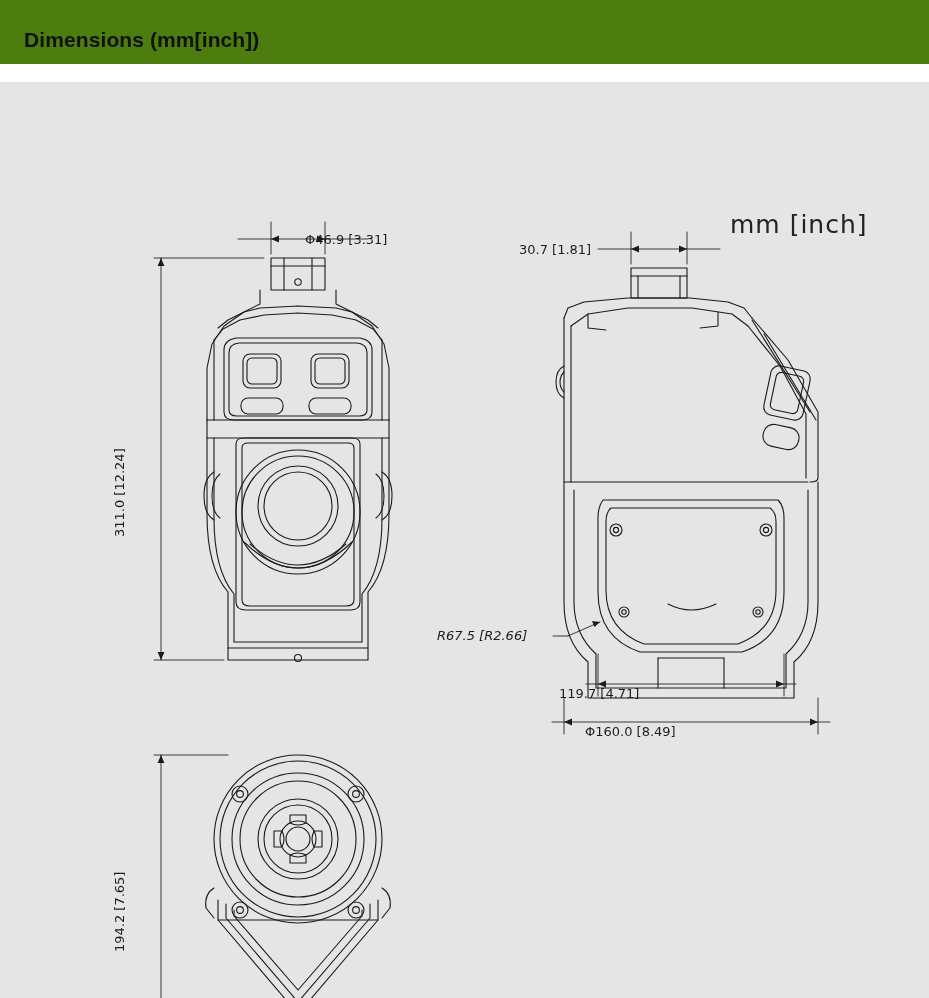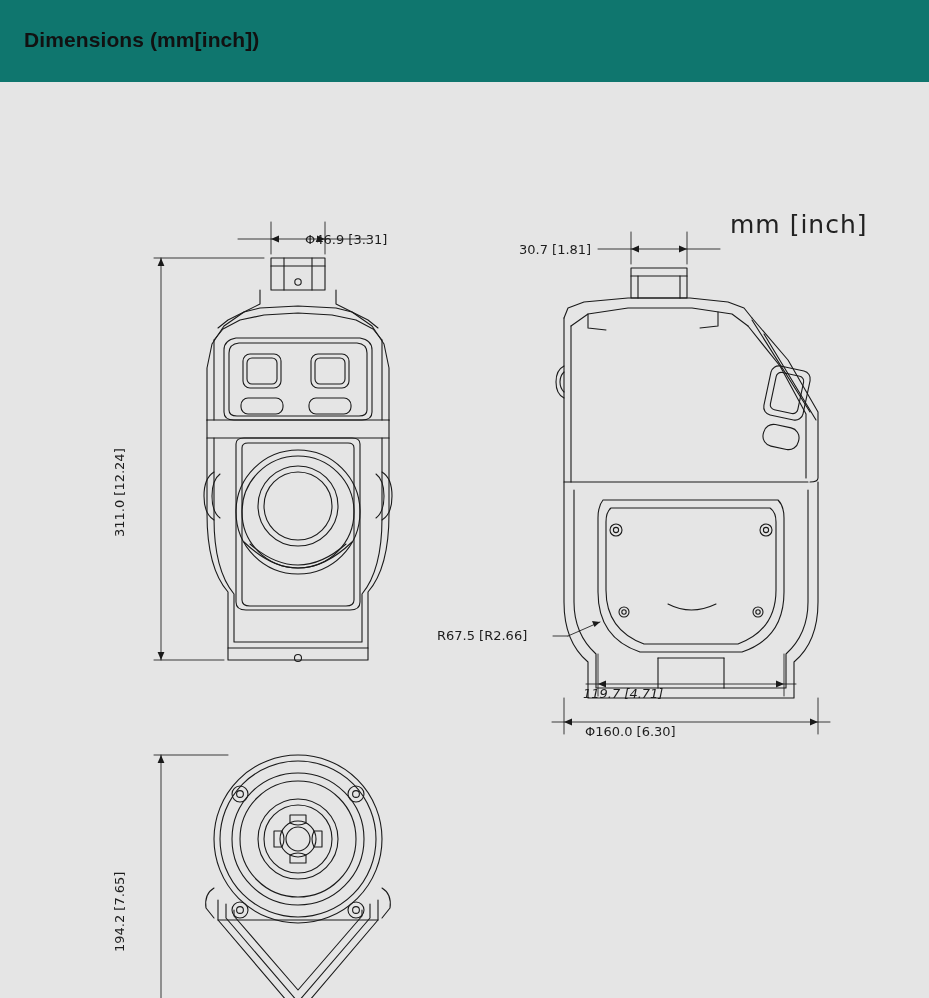--- a/index.html
+++ b/index.html
@@ -15,22 +15,22 @@
     color: #1a1a1a;
     overflow: hidden;
   }
 
   
   .header-bar {
     position: absolute;
     left: 0;
     top: 0;
     width: 929px;
-    height: 82px;
-    background: #0f766e;
+    height: 64px;
+    background: #4d7c0f;
     box-sizing: border-box;
     padding-left: 48px;
   }
   .header-title {
     position: absolute;
     left: 24px;
     top: 28px;
     font-size: 21px;
     font-weight: 600;
     color: #111111;
@@ -273,19 +273,19 @@
         <path d="M 133 932 L 129.6 924 L 136.4 924 Z" fill="#1a1a1a" stroke="none"></path>
       </g>
 
     </g>
   </svg>
 
   <div class="dim" style="left:305px; top:150px;">Φ46.9 [3.31]</div>
   <div class="dim rot" style="left:112px; top:455px;">311.0 [12.24]</div>
 
   <div class="dim" style="left:519px; top:160px;">30.7 [1.81]</div>
-  <div class="dim" style="left:437px; top:546px;">R67.5 [R2.66]</div>
-  <div class="dim" style="left:583px; top:604px;font-style:italic;">119.7 [4.71]</div>
-  <div class="dim" style="left:585px; top:642px;">Φ160.0 [6.30]</div>
+  <div class="dim" style="left:437px; top:546px;font-style:italic;">R67.5 [R2.66]</div>
+  <div class="dim" style="left:559px; top:604px;">119.7 [4.71]</div>
+  <div class="dim" style="left:585px; top:642px;">Φ160.0 [8.49]</div>
 
   <div class="dim rot" style="left:112px; top:870px;">194.2 [7.65]</div>
 
 </div>
 
 </body></html>

